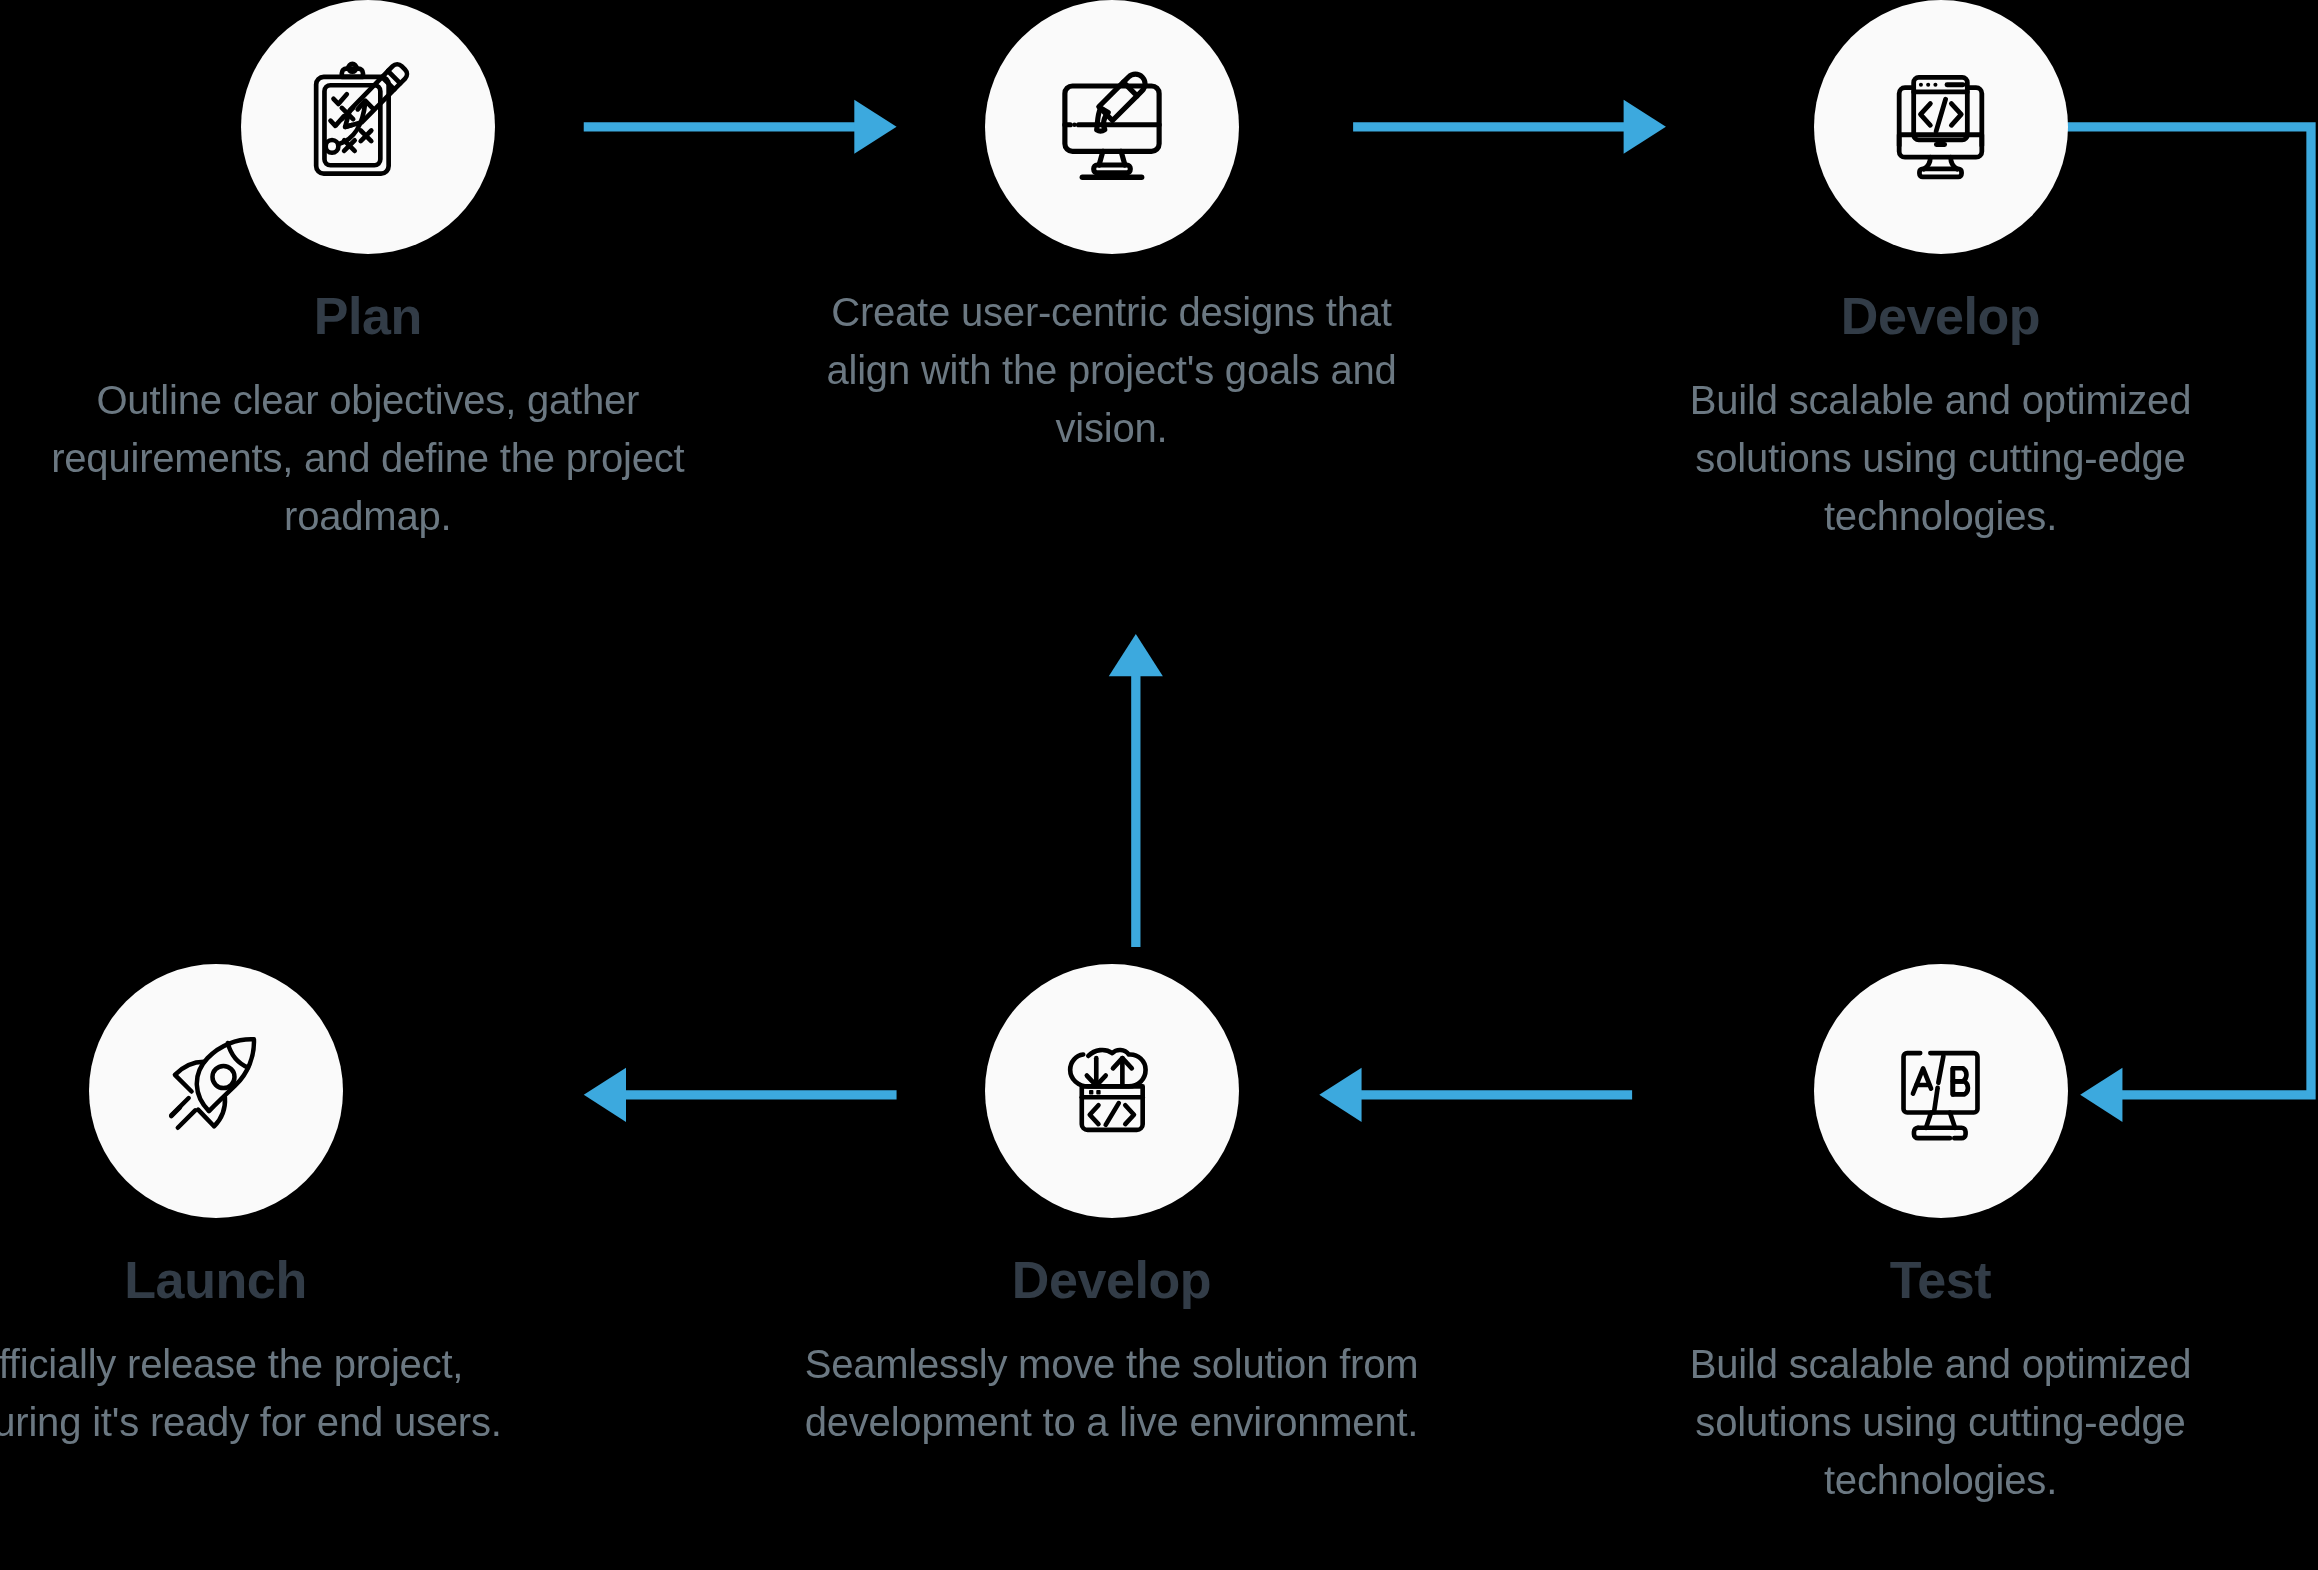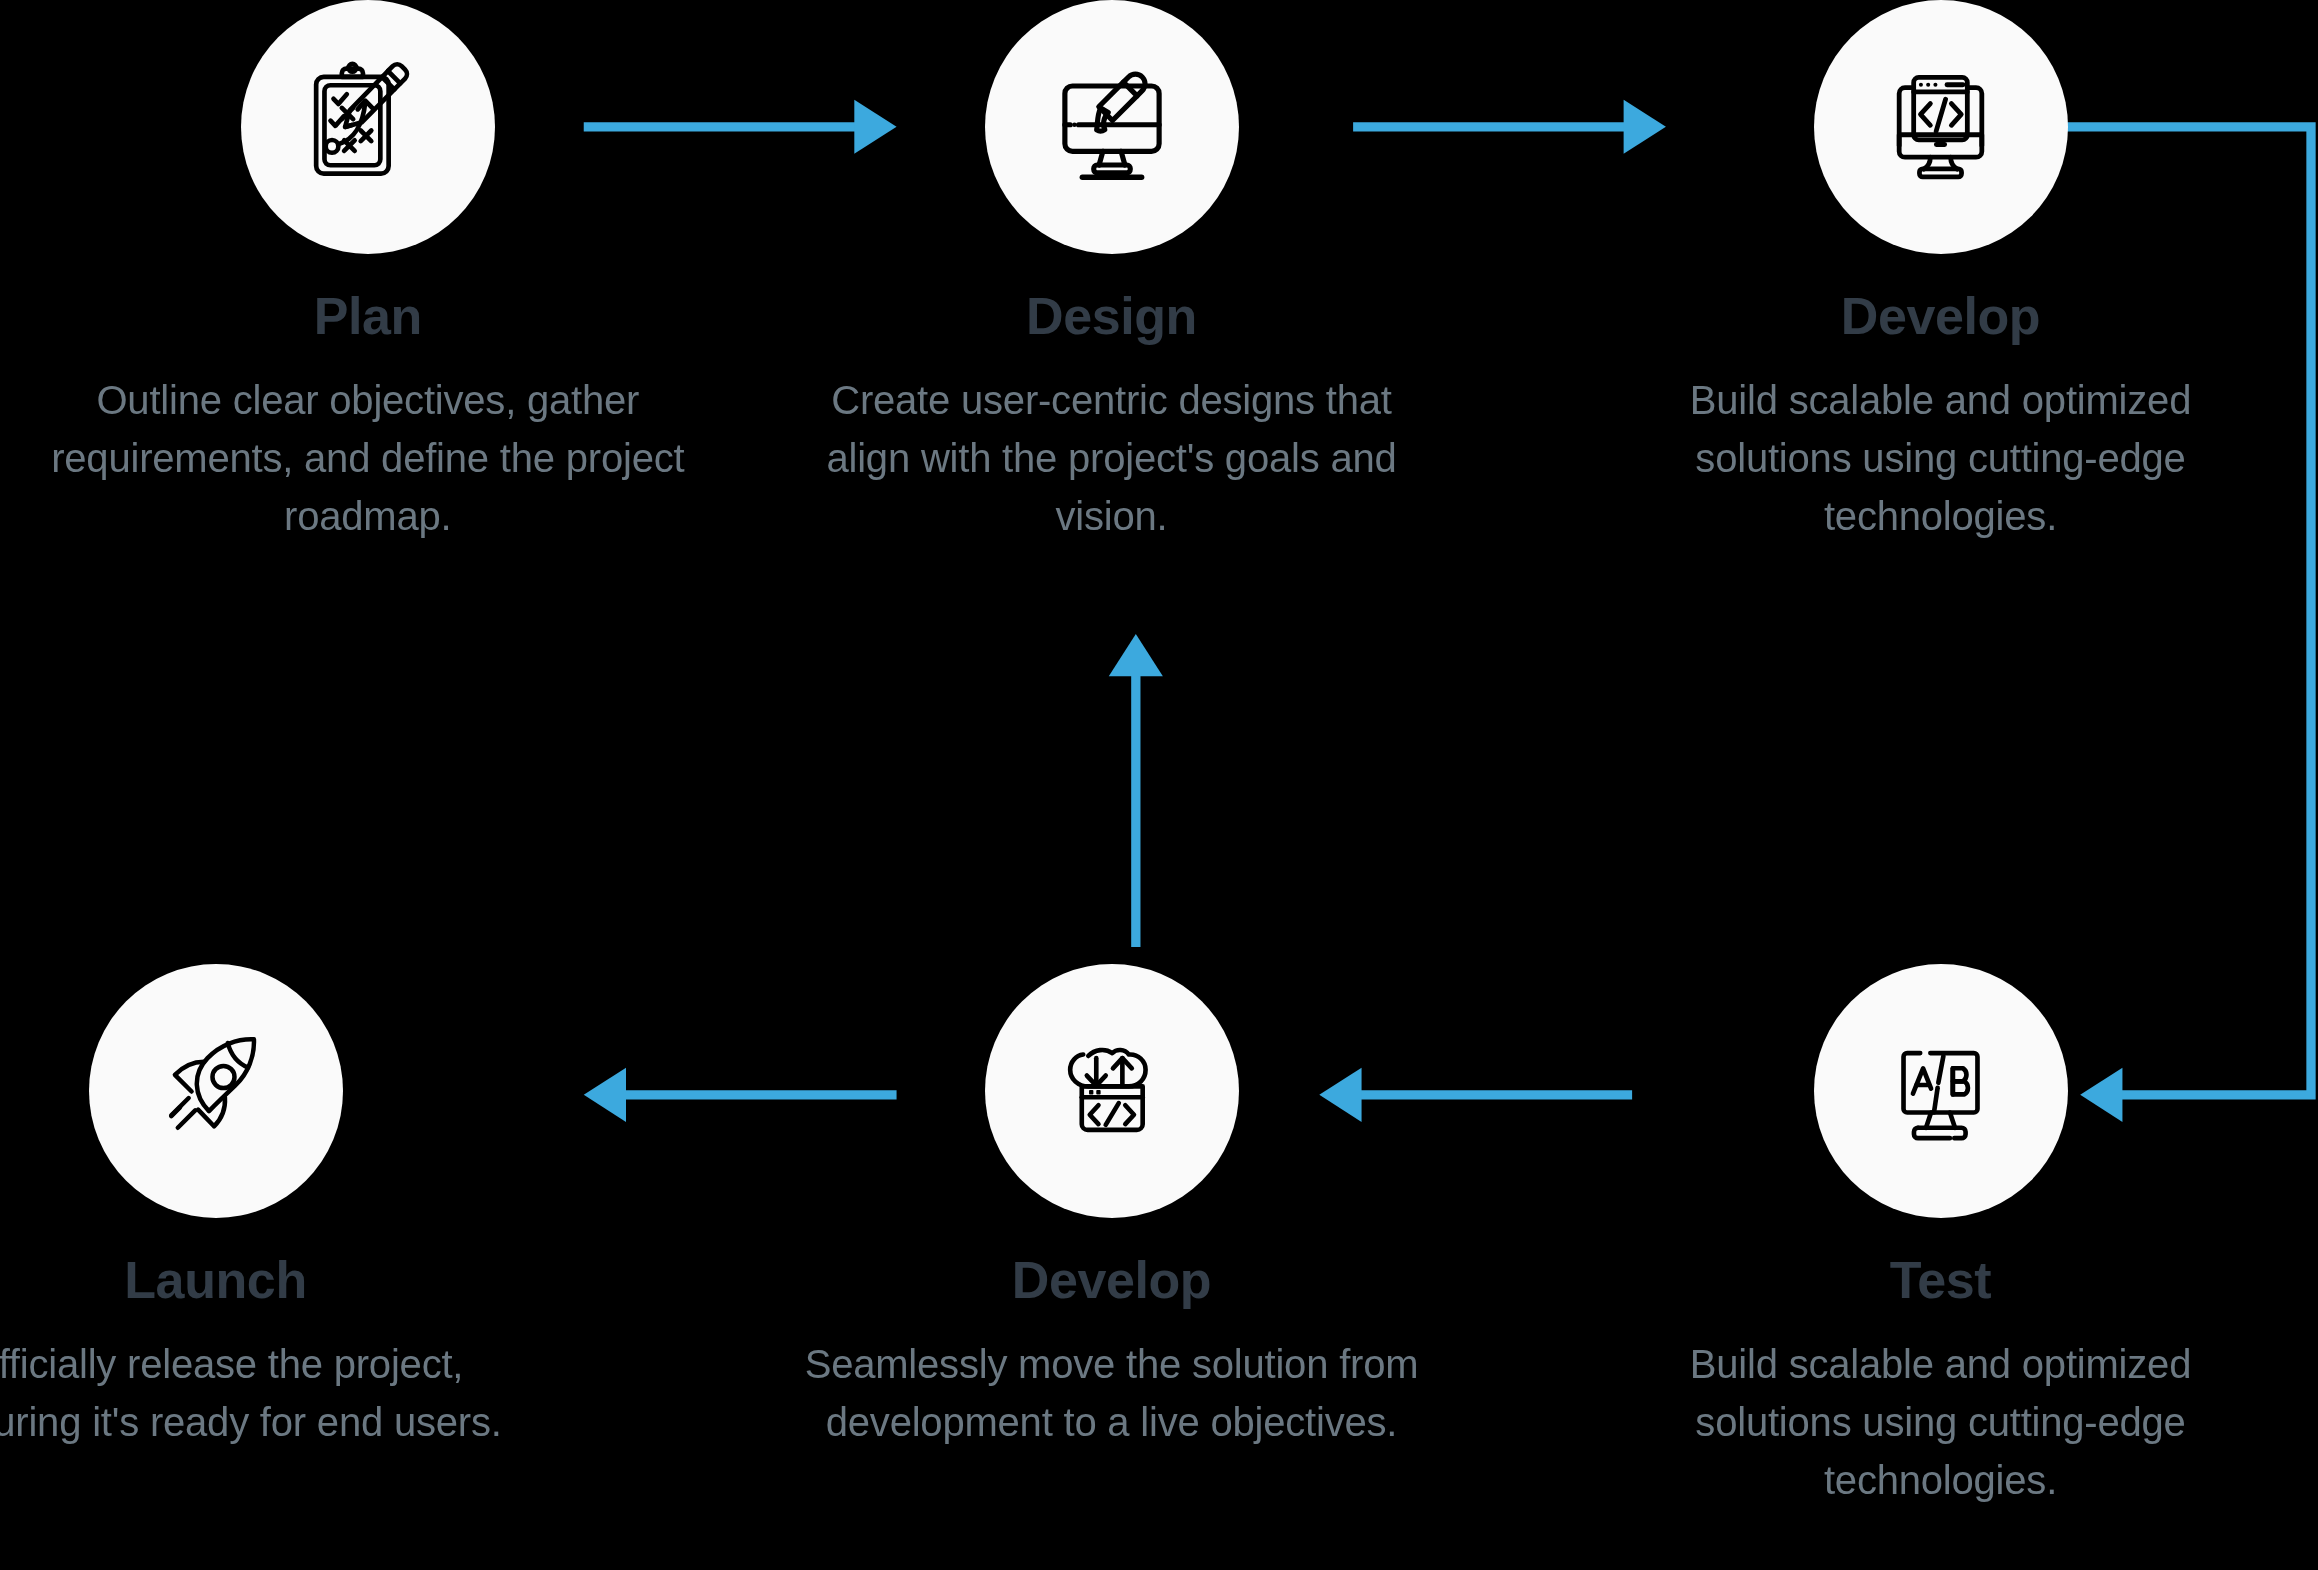--- a/index.html
+++ b/index.html
@@ -151,21 +151,20 @@
           <path d="M44 66 l-2.5 9 M56 66 l2.5 9"></path>
           <rect x="38" y="75" width="24" height="5.2" rx="2.2"></rect>
           <path d="M30.5 83 h39" stroke-width="3.6"></path>
 
           <path d="M57.5 20.5 l9 9 -16.2 16.2 -9 -9 z"></path>
           <path d="M57.5 20.5 l3.4 -3.4 a6.4 6.4 0 0 1 9 0 l0 0 a6.4 6.4 0 0 1 0 9 l-3.4 3.4"></path>
           <path d="M47.5 40.5 c-3.2 3.2 -3.8 8 -2.2 11.2 c-2 1.4 -4.2 1 -5.4 0.2 c0.8 -4.6 0.2 -9.4 2.6 -14.4 z"></path>
         </svg>
       </span>
     </div>
-    <div class="step-title">Design</div>
     <div class="step-desc">Create user-centric designs that align with the project's goals and vision.</div>
   </div>
 
   <div class="step" id="step-develop">
     <div class="circle">
       <span>
         <svg width="145" height="145" viewBox="0 0 100 100" fill="none" stroke="#000" stroke-width="3.3" stroke-linecap="round" stroke-linejoin="round">
 
           <path d="M30 22.5 h-4.5 a4 4 0 0 0 -4 4 v36"></path>
           <path d="M70 22.5 h4.5 a4 4 0 0 1 4 4 v36"></path>
@@ -236,21 +235,21 @@
           <rect x="34.5" y="49" width="3" height="3" rx="0.6" fill="#000" stroke="none"></rect>
           <rect x="39.5" y="49" width="3" height="3" rx="0.6" fill="#000" stroke="none"></rect>
 
           <path d="M41 59.5 l-6 6.5 6 6.5"></path>
           <path d="M59.5 59.5 l6 6.5 -6 6.5"></path>
           <path d="M55 58 l-9 15"></path>
         </svg>
       </span>
     </div>
     <div class="step-title">Develop</div>
-    <div class="step-desc">Seamlessly move the solution from development to a live objectives.</div>
+    <div class="step-desc">Seamlessly move the solution from development to a live environment.</div>
   </div>
 
   <div class="step" id="step-test">
     <div class="circle">
       <span>
         <svg width="145" height="145" viewBox="0 0 100 100" fill="none" stroke="#000" stroke-width="3.2" stroke-linecap="round" stroke-linejoin="round">
 
           <path d="M36 23.5 h-9 a2.5 2.5 0 0 0 -2.5 2.5 v36 a2.5 2.5 0 0 0 2.5 2.5
                    h46 a2.5 2.5 0 0 0 2.5 -2.5 v-36 a2.5 2.5 0 0 0 -2.5 -2.5 h-30"></path>
 

